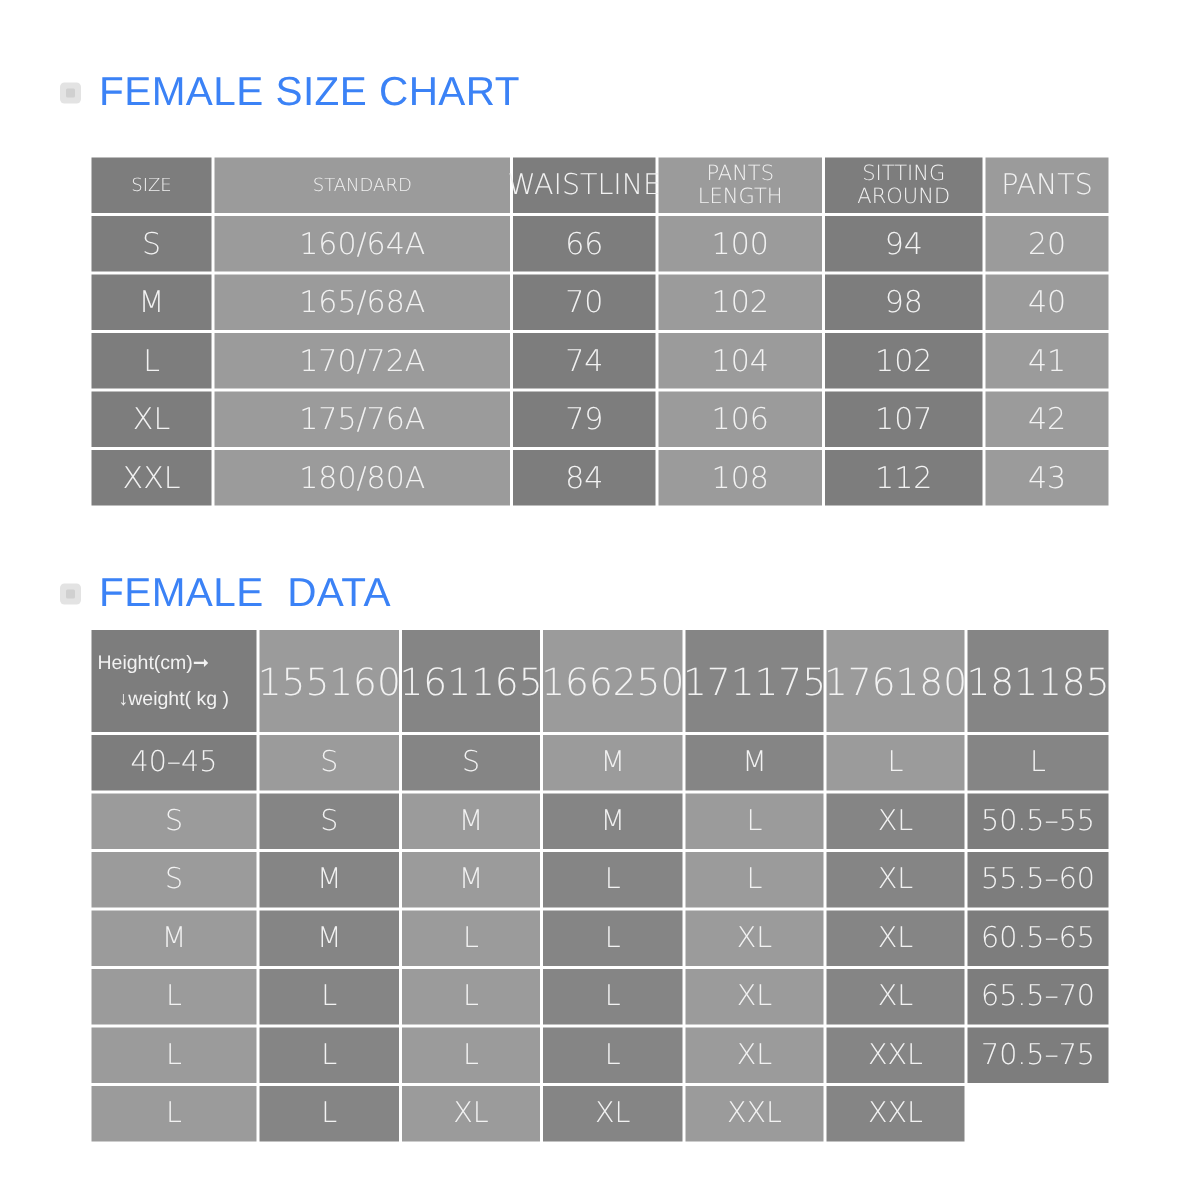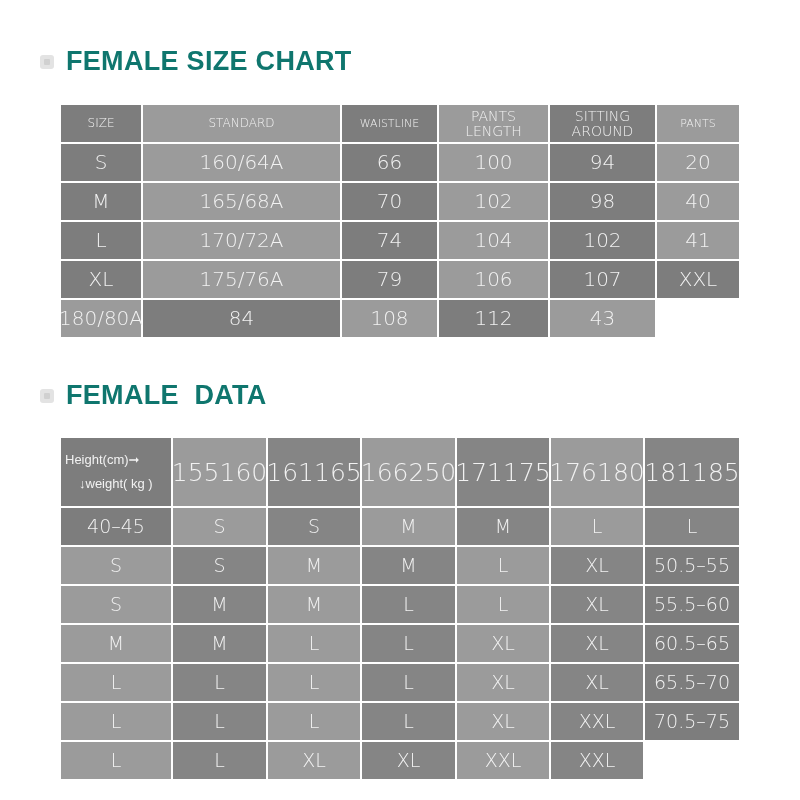--- a/index.html
+++ b/index.html
@@ -1,31 +1,31 @@
 <!DOCTYPE html>
 <html><head>
 <meta charset="utf-8">
 <style>
   html, body { margin: 0; padding: 0; background: #ffffff; }
   body { width: 800px; height: 800px; position: relative; overflow: hidden; font-family: "DejaVu Sans", sans-serif; }
   .section-title { position: absolute; left: 40px; display: flex; align-items: center; gap: 12px; }
   .bullet { width: 14px; height: 14px; border-radius: 3px; background: #e3e3e3; display: flex; align-items: center; justify-content: center; }
   .bullet::after { content: ""; width: 6px; height: 6px; background: #d0d0d0; border-radius: 1px; }
-  .title-text { font-family: "Liberation Sans", sans-serif; font-weight: bold; font-size: 27px; color: #0f766e; letter-spacing: 0.3px; }
+  .title-text { font-family: "Liberation Sans", sans-serif; font-weight: normal; font-size: 27px; color: #3b82f6; letter-spacing: 0.3px; }
   .grid { position: absolute; left: 61px; display: grid; gap: 2px; background: #ffffff; }
   .cell { display: flex; align-items: center; justify-content: center; color: #f2f2f2; font-family: "DejaVu Sans", sans-serif; font-weight: 300; text-align: center; line-height: 1.05; }
   .dark { background: #7d7d7d; }
   .mid { background: #858585; }
   .light { background: #9b9b9b; }
   .t1 { top: 105px; grid-template-columns: 80px 197px 95px 109px 105px 82px; grid-template-rows: 37px 37px 37px 37px 37px 37px; }
   .t1 .cell { font-size: 20px; }
   .t1 .hdr { font-size: 12px; }
-  .t1 .hdr-sm { font-size: 11px; }
+  .t1 .hdr-sm { font-size: 19px; }
   .t1 .hdr-2 { font-size: 14px; flex-direction: column; }
-  .t2 { top: 438px; grid-template-columns: 110px 93px 92px 93px 92px 92px 94px; grid-template-rows: 68px 37px 37px 37px 37px 37px 37px 37px; }
+  .t2 { top: 420px; grid-template-columns: 110px 93px 92px 93px 92px 92px 94px; grid-template-rows: 68px 37px 37px 37px 37px 37px 37px 37px; }
   .t2 .cell { font-size: 19px; }
   .t2 .hdr-label { flex-direction: column; align-items: flex-start; justify-content: center; padding-left: 4px; font-size: 13px; gap: 10px; font-family: "Liberation Sans", sans-serif; font-weight: normal; }
   .t2 .hdr-label span:last-child { padding-left: 14px; }
   .t2 .range { flex-direction: row; font-size: 25px; line-height: 1; }
   .dash { display: block; width: 9px; height: 2px; background: #f2f2f2; margin: 3px auto 5px; }
 </style>
 </head>
 <body>
 
 <div class="section-title" style="top:46px;">
@@ -67,20 +67,21 @@
   <div class="cell dark">74</div>
   <div class="cell light">104</div>
   <div class="cell dark">102</div>
   <div class="cell light">41</div>
 
   <div class="cell dark">XL</div>
   <div class="cell light">175/76A</div>
   <div class="cell dark">79</div>
   <div class="cell light">106</div>
   <div class="cell dark">107</div>
+  <div class="cell light">42</div>
 
   <div class="cell dark">XXL</div>
   <div class="cell light">180/80A</div>
   <div class="cell dark">84</div>
   <div class="cell light">108</div>
   <div class="cell dark">112</div>
   <div class="cell light">43</div>
 </div>
 
 <div class="section-title" style="top:380px;">

